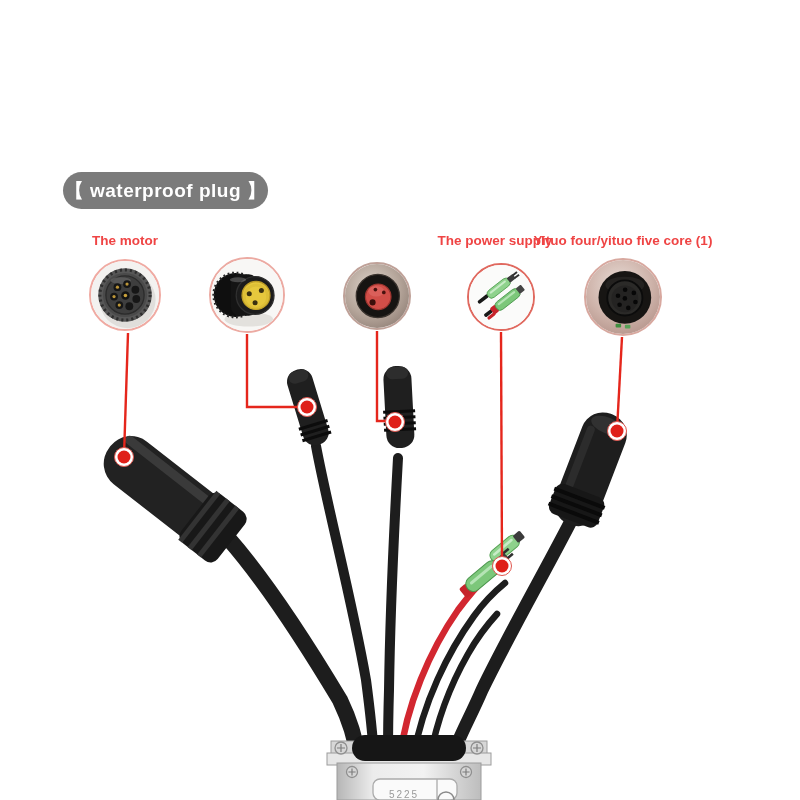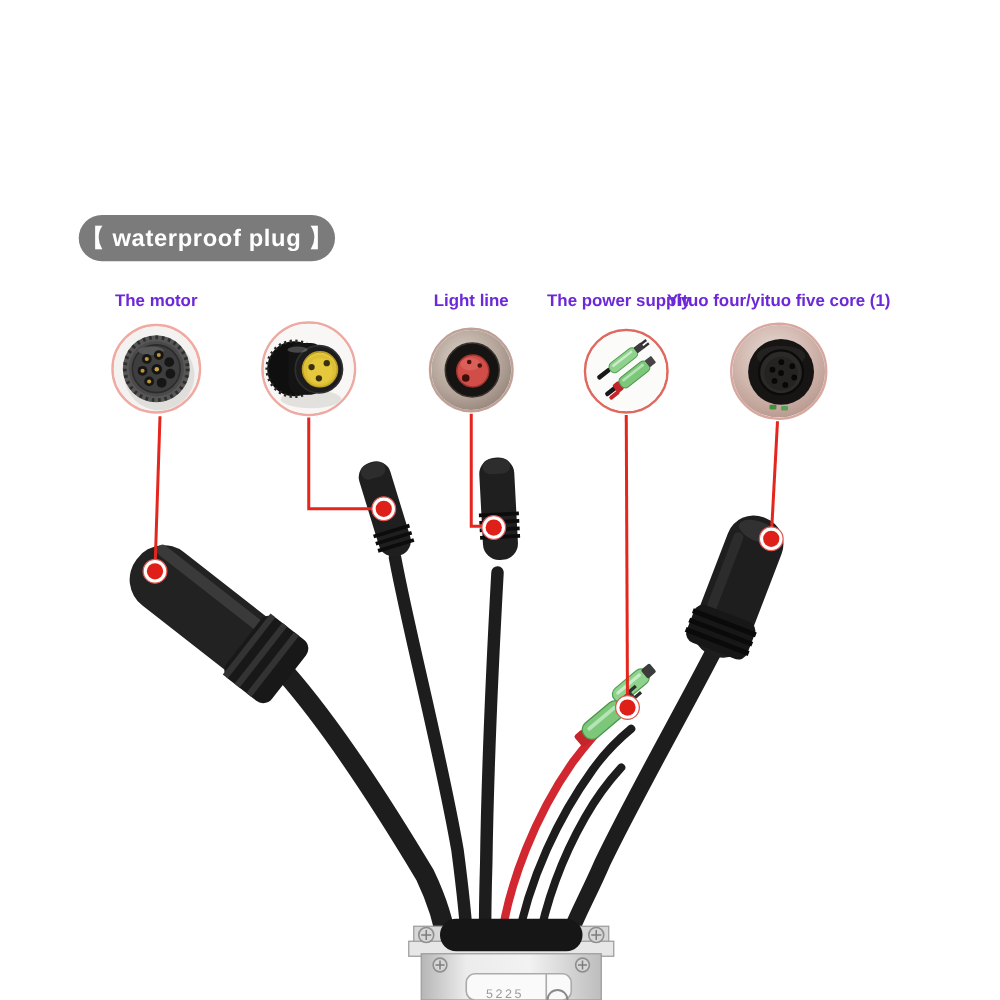--- a/index.html
+++ b/index.html
@@ -2,34 +2,33 @@
 <html><head>
 <meta charset="utf-8">
 <style>
   html,body{margin:0;padding:0;background:#ffffff;}
   .stage{position:relative;width:800px;height:800px;background:#ffffff;overflow:hidden;
          font-family:"Liberation Sans", sans-serif;}
   .banner{position:absolute;left:63px;top:172px;width:205px;height:37px;background:#7b7b7b;
           border-radius:19px;display:flex;align-items:center;justify-content:center;
           color:#ffffff;font-size:19px;font-weight:600;letter-spacing:0.5px;white-space:nowrap;}
   .callout-label{position:absolute;top:233px;width:230px;text-align:center;
-          font-size:13.5px;font-weight:bold;color:#6d28d9;white-space:nowrap;}
+          font-size:13.5px;font-weight:bold;color:#ef4444;white-space:nowrap;}
   .photo-circle{position:absolute;border-radius:50%;overflow:hidden;box-sizing:border-box;}
   .photo-circle svg{display:block;width:100%;height:100%;}
   .main-svg{position:absolute;left:0;top:0;width:800px;height:800px;}
 </style>
 </head>
 <body>
 
 <div class="stage">
 
   <div class="banner">【 waterproof plug 】</div>
 
   <div class="callout-label" style="left:10px">The motor</div>
-  <div class="callout-label" style="left:262px">Light line</div>
   <div class="callout-label" style="left:380px">The power supply</div>
   <div class="callout-label" style="left:508px">Yituo four/yituo five core (1)</div>
 
   <svg class="main-svg" viewBox="0 0 800 800">
     <defs>
       <linearGradient id="boxGrad" x1="0" y1="0" x2="1" y2="0">
         <stop offset="0" stop-color="#b6b6b6"></stop>
           <stop offset="0.25" stop-color="#ececec"></stop>
         <stop offset="0.6" stop-color="#f2f2f2"></stop>
           <stop offset="1" stop-color="#bdbdbd"></stop>

